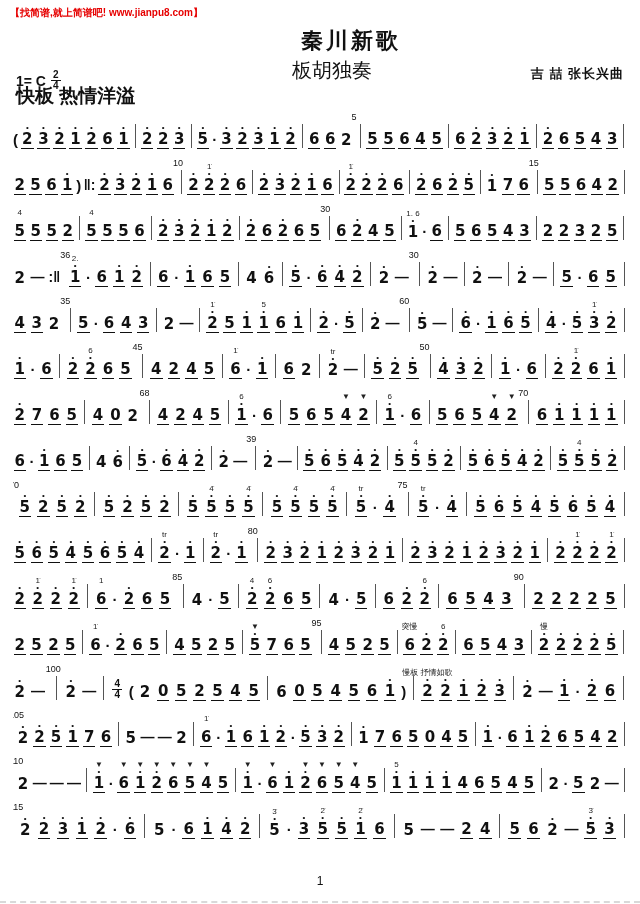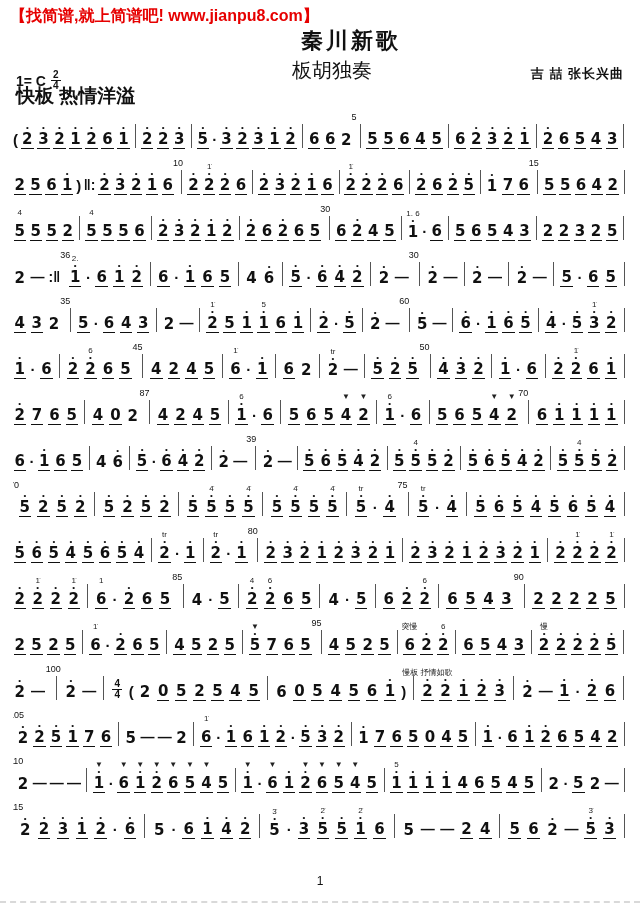--- a/index.html
+++ b/index.html
@@ -1,18 +1,18 @@
 <!DOCTYPE html>
 <html><head>
 <meta charset="utf-8">
 <style>
   html,body{margin:0;padding:0;background:#fff;}
   .sheet{position:relative;width:640px;height:904px;background:#fff;overflow:hidden;
          font-family:"Liberation Sans","DejaVu Sans",sans-serif;color:#111;}
-  .promo{position:absolute;top:6px;left:10px;font-size:16px;font-weight:bold;color:#e60000;cursor:pointer;}
+  .promo{position:absolute;top:6px;left:10px;font-size:10px;font-weight:bold;color:#e60000;cursor:pointer;}
   .title{position:absolute;top:26px;left:0;width:100%;text-align:center;margin:0;
          font-size:22px;font-weight:bold;letter-spacing:3px;padding-left:31px;}
   .subtitle{position:absolute;top:57px;left:0;width:100%;text-align:center;font-size:20px;padding-left:12px;}
   .keyrow{position:absolute;top:58px;left:16px;font-size:14px;font-weight:bold;display:flex;align-items:center;gap:3px;margin-top:12px;}
   .tempo{position:absolute;top:83px;left:16px;font-size:19px;font-weight:bold;}
   .composer{position:absolute;top:65px;right:16px;font-size:13px;font-weight:bold;letter-spacing:1px;}
   .music{position:absolute;top:103px;left:13px;right:13px;}
   .line{display:flex;align-items:flex-end;justify-content:space-between;height:46px;overflow:hidden;}
   .note{position:relative;display:inline-flex;flex-direction:column;align-items:center;margin:0 .5px;}
   .ab{position:absolute;bottom:100%;left:50%;transform:translateX(-50%);
@@ -913,21 +913,21 @@
         </span>
         <span class="note">
           <span class="od">&nbsp;</span>
           <span class="d u1">0</span>
         </span>
         <span class="note">
           <span class="od">&nbsp;</span>
           <span class="d">2</span>
         </span>
         <span class="mnum">
-          <b>87</b>
+          <b>68</b>
         </span>
         <span class="bar"></span>
         <span class="note">
           <span class="od">&nbsp;</span>
           <span class="d u1">4</span>
         </span>
         <span class="note">
           <span class="od">&nbsp;</span>
           <span class="d u1">2</span>
         </span>

